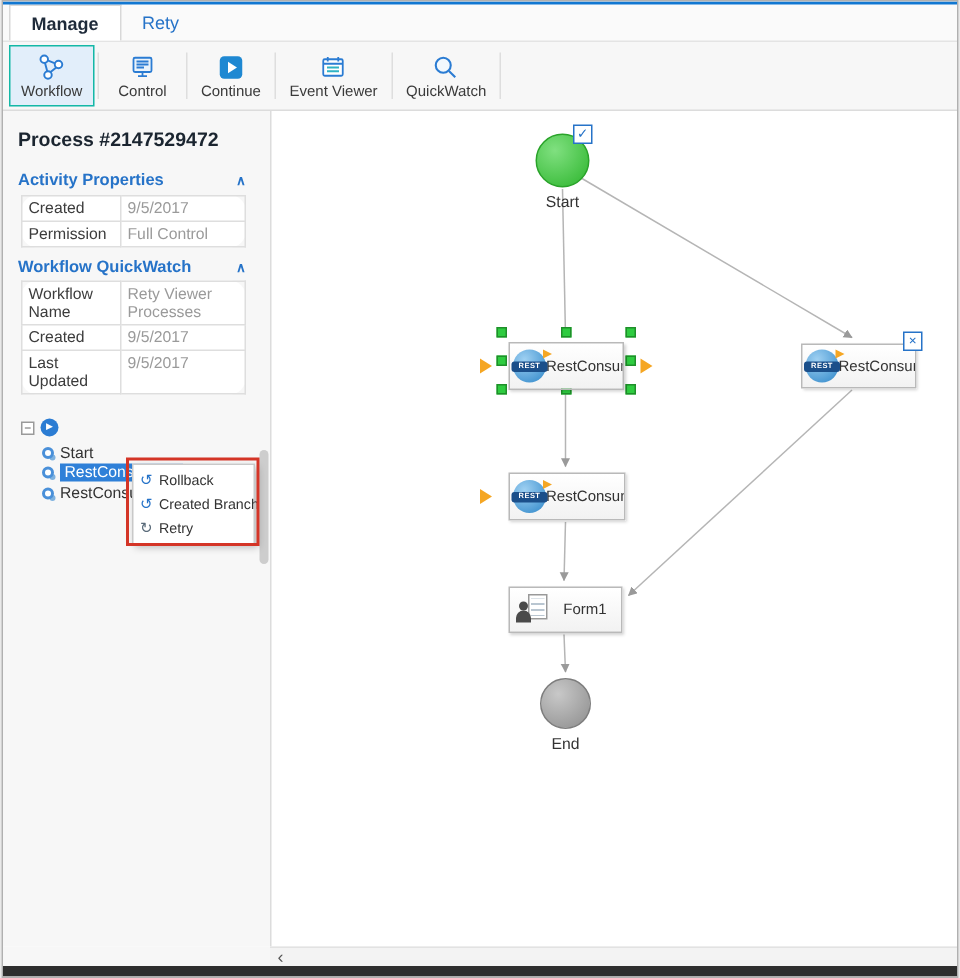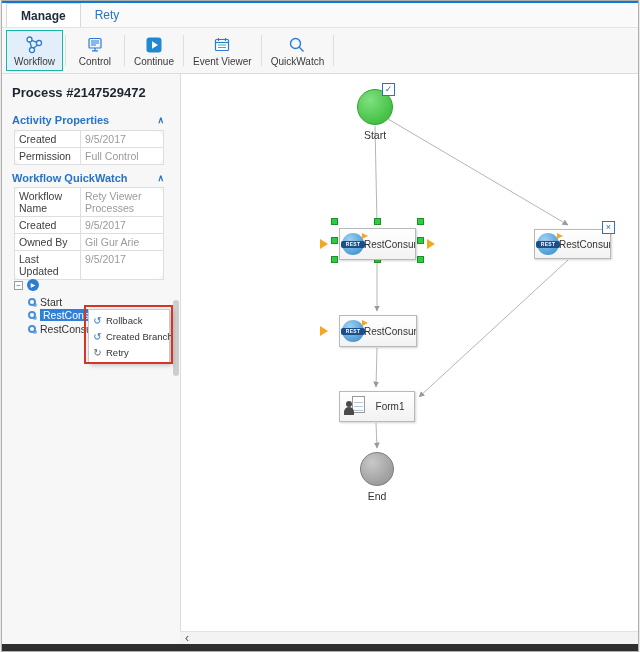--- a/index.html
+++ b/index.html
@@ -181,24 +181,20 @@
       </div>
       <table class="props" style="top:113px;">
         <tbody>
             <tr>
           <td class="lbl">Workflow Name</td>
           <td class="val">Rety Viewer Processes</td>
         </tr>
         <tr>
           <td class="lbl">Created</td>
           <td class="val">9/5/2017</td>
-        </tr>
-        <tr>
-          <td class="lbl">Owned By</td>
-          <td class="val">Gil Gur Arie</td>
         </tr>
         <tr>
           <td class="lbl">Last Updated</td>
           <td class="val">9/5/2017</td>
         </tr>
       </tbody>
         </table>
 
       <div class="tree-root">
         <span class="expander">−</span>

